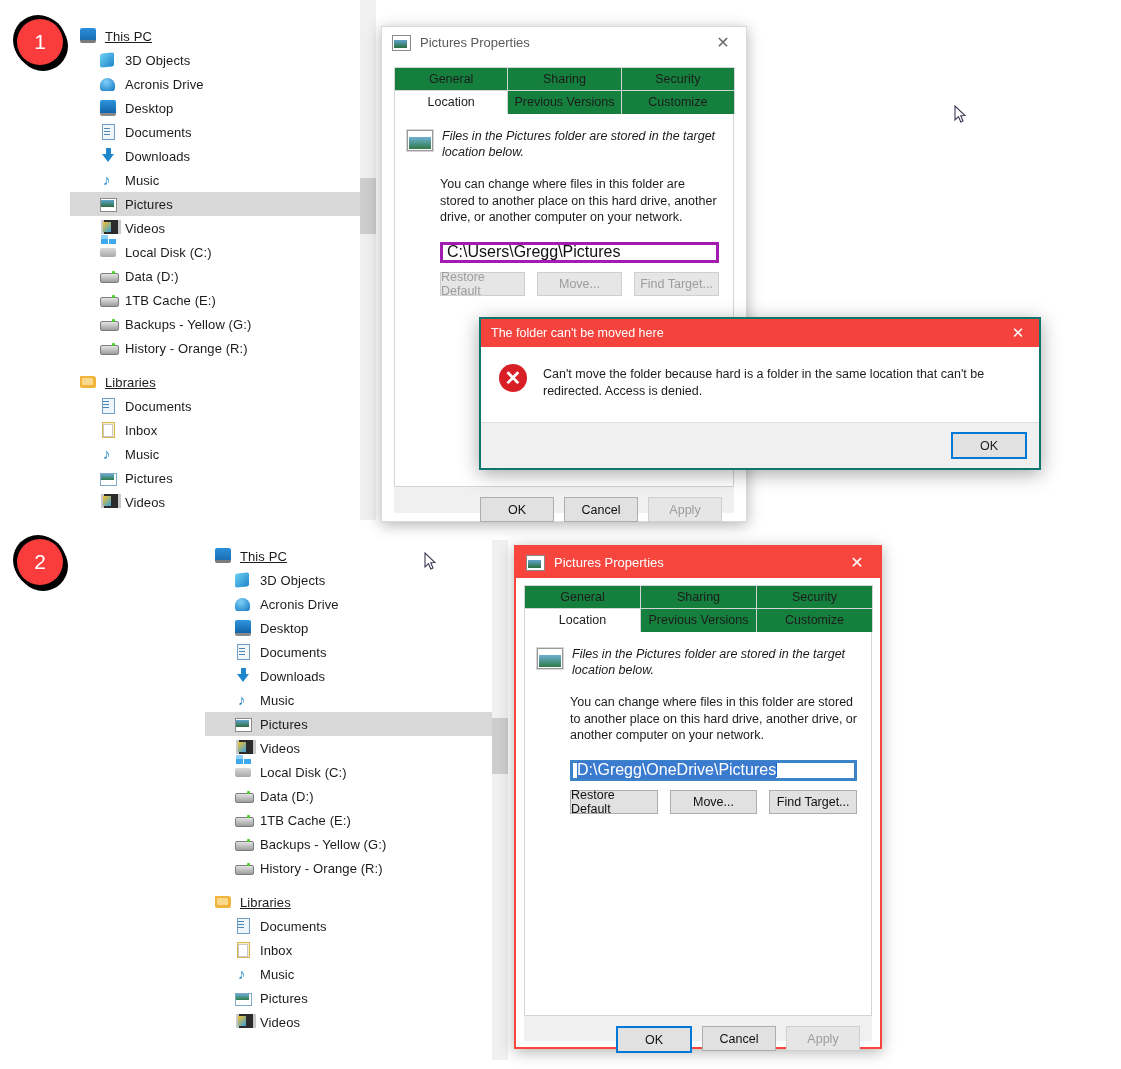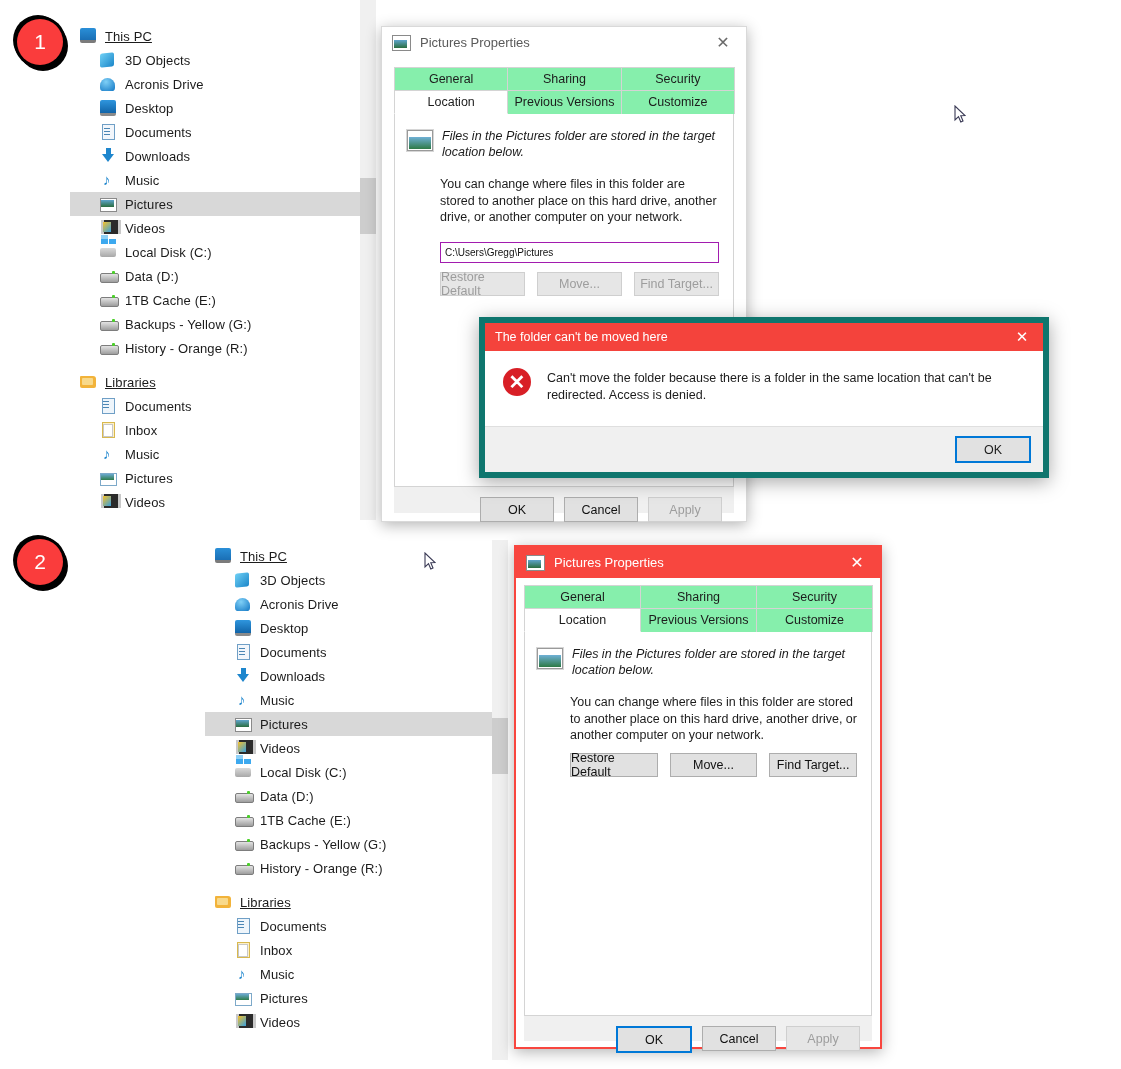--- a/index.html
+++ b/index.html
@@ -87,49 +87,49 @@
   .dlg .tbar{height:31px;display:flex;align-items:center;padding:0 0 0 10px;}
   .dlg .tbar .ticon{width:17px;height:14px;background:#fff;border:1px solid #8a8a8a;
        position:relative;margin-right:9px;}
   .dlg .tbar .ticon:after{content:"";position:absolute;left:1px;top:4px;width:13px;
        height:8px;background:linear-gradient(#5fa4cc,#2b6e3f);}
   .dlg .tbar .ttl{font-size:13px;}
   .dlg .tbar .xbtn{margin-left:auto;width:46px;height:31px;display:flex;
        align-items:center;justify-content:center;font-size:16px;line-height:1;}
   .tabstrip{display:flex;flex-direction:column;font-size:12.5px;}
   .tabrow{display:flex;}
-  .tab{flex:1;text-align:center;padding:4px 0 4px;background:#86efac;
+  .tab{flex:1;text-align:center;padding:4px 0 4px;background:#15803d;
        border:1px solid #d4d4d4;border-bottom:none;margin-right:-1px;}
   .tab.active{background:#fff;border-bottom:1px solid #fff;position:relative;z-index:2;}
   .tabpane{background:#fff;border:1px solid #d4d4d4;border-top:none;
        position:relative;}
   .pane-hdr{display:flex;padding:14px 10px 0 12px;font-style:italic;}
   .pane-hdr .thumb2{width:24px;height:19px;background:#fff;border:1px solid #9a9a9a;
        position:relative;flex:0 0 24px;margin-right:9px;margin-top:2px;
        box-shadow:0 0 0 1px #d6d6d6;}
   .pane-hdr .thumb2:after{content:"";position:absolute;left:1px;top:6px;right:1px;
        bottom:1px;background:linear-gradient(#6fb0d6,#2e7a46);}
   .pane-txt{font-size:12.5px;line-height:16px;}
   .pane-para{font-size:12.5px;line-height:16.5px;padding:16px 14px 0 45px;}
   .path-row{padding:16px 14px 0 45px;}
-  .path-input{width:100%;box-sizing:border-box;height:21px;border:1px solid #a21caf;
-       background:#fff;font-size:10px;padding:2px 4px;font-family:"Liberation Sans",sans-serif;
+  .path-input{width:100%;box-sizing:border-box;height:21px;border:3px solid #a21caf;
+       background:#fff;font-size:16px;padding:2px 4px;font-family:"Liberation Sans",sans-serif;
        color:#111;}
   .btn-row{display:flex;gap:12px;padding:9px 14px 0 45px;}
   .btn{flex:1;height:22px;background:#e1e1e1;border:1px solid #adadad;font-size:12.5px;
        display:flex;align-items:center;justify-content:center;
        font-family:"Liberation Sans",sans-serif;color:#111;}
   .btn.disabled{color:#9d9d9d;background:#e6e6e6;border-color:#cfcfcf;}
   .footer{display:flex;justify-content:flex-end;gap:10px;padding:10px 12px 0 0;}
   .footer .btn{flex:0 0 72px;height:23px;}
   .footer .btn.focus{border:2px solid #0078d7;background:#e1e1e1;}
 
   
   .err{position:absolute;background:#fff;box-shadow:0 4px 18px rgba(0,0,0,.34);
-       border:6px solid #0f766e;z-index:40;}
+       border:2px solid #0f766e;z-index:40;}
   .err .ebar{height:28px;display:flex;align-items:center;padding:0 0 0 10px;
        color:#fff;font-size:12.5px;}
   .err .ebar .exit{margin-left:auto;width:42px;height:28px;display:flex;
        align-items:center;justify-content:center;font-size:15px;}
   .err .ebody{display:flex;padding:17px 16px 22px 18px;background:#fff;}
   .err .eicon{width:28px;height:28px;border-radius:50%;background:#d81f26;
        color:#fff;display:flex;align-items:center;justify-content:center;
        font-size:20px;font-weight:bold;flex:0 0 28px;margin-right:16px;line-height:1;}
   .err .etxt{font-size:12.5px;line-height:17px;padding-top:2px;}
   .err .efoot{background:#f0f0f0;border-top:1px solid #dfdfdf;display:flex;
@@ -315,21 +315,21 @@
   </div>
 </div>
 
 <div class="err" style="left:479px;top:317px;width:558px;">
   <div class="ebar" style="background:#f4433c;">
     <span>The folder can't be moved here</span>
     <span class="exit">✕</span>
   </div>
   <div class="ebody">
     <span class="eicon">✕</span>
-    <span class="etxt">Can't move the folder because there is a folder in the same location that can't be redirected. Access is denied.</span>
+    <span class="etxt">Can't move the folder because hard is a folder in the same location that can't be redirected. Access is denied.</span>
   </div>
   <div class="efoot">
     <div class="ok">OK</div>
   </div>
 </div>
 
 <svg class="cursor" style="left:954px;top:105px;" viewBox="0 0 12 19">
   <path d="M1 1 L1 15 L4.5 11.6 L6.8 17 L9 16 L6.8 10.8 L11 10.6 Z" fill="#ffffff" stroke="#3a3a55" stroke-width="1.1"></path>
 </svg>
 
@@ -481,20 +481,26 @@
         <div class="tab">Previous Versions</div>
         <div class="tab">Customize</div>
       </div>
     </div>
     <div class="tabpane" style="height:383px;">
       <div class="pane-hdr">
         <span class="thumb2"></span>
         <span class="pane-txt">Files in the Pictures folder are stored in the target location below.</span>
       </div>
       <div class="pane-para">You can change where files in this folder are stored to another place on this hard drive, another drive, or another computer on your network.</div>
+      <div class="path-row">
+        <div class="path-input" style="border-color:#3b84c8;display:flex;align-items:center;">
+          <span style="background:#3a7bd0;color:#fff;">D:\Gregg\OneDrive\Pictures</span>
+            <span style="width:1px;height:14px;background:#1460c8;display:inline-block;"></span>
+        </div>
+      </div>
       <div class="btn-row">
         <div class="btn">Restore Default</div>
         <div class="btn">Move...</div>
         <div class="btn">Find Target...</div>
       </div>
     </div>
     <div class="footer">
       <div class="btn focus">OK</div>
       <div class="btn">Cancel</div>
       <div class="btn disabled">Apply</div>

